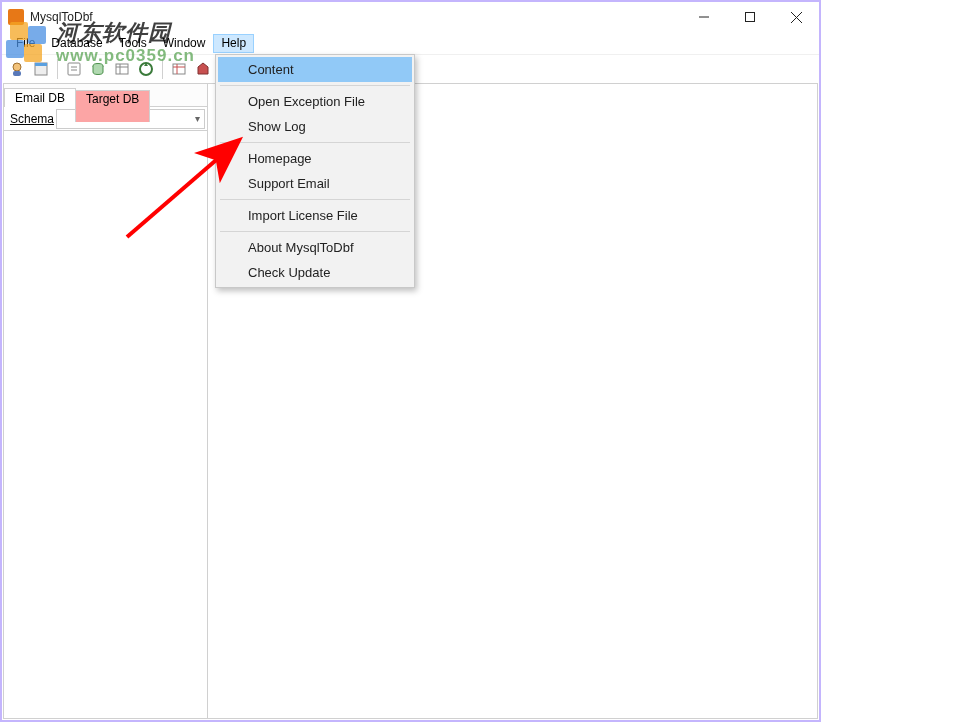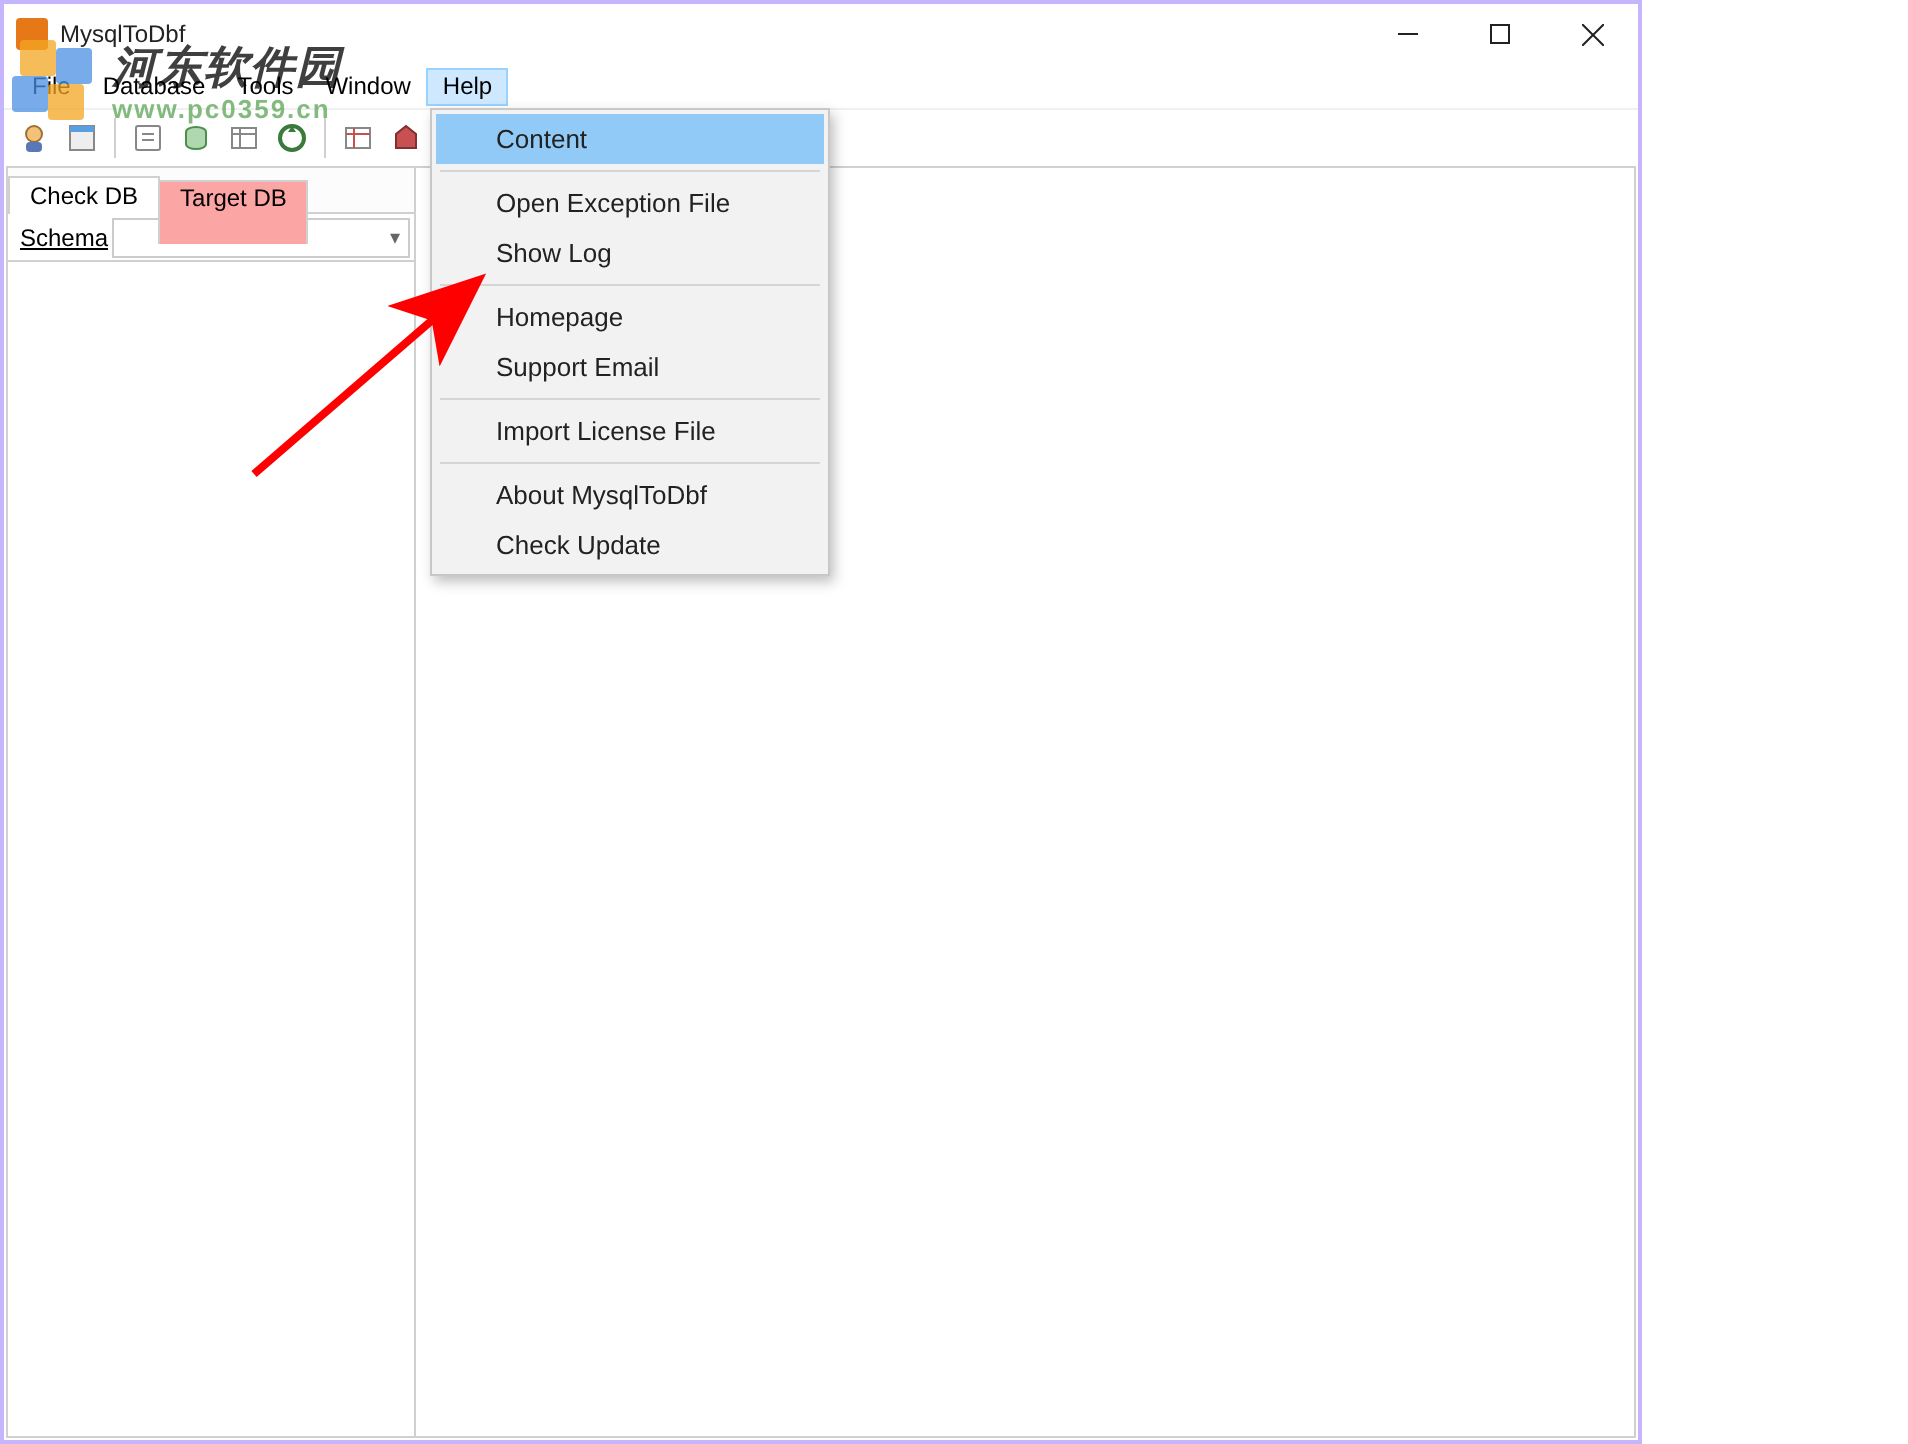--- a/index.html
+++ b/index.html
@@ -49,21 +49,21 @@
 .popup .pitem { padding: 5px 0 5px 30px; color: #222; }
 .popup .pitem.hl { background: #91c9f7; }
 .popup hr { border: none; border-top: 1px solid #d5d5d5; margin: 3px 2px; }
 
 
 .watermark { position: absolute; left: 4px; top: 16px; z-index: 60; opacity: 0.75; display:flex; align-items:center; pointer-events:none; }
 .watermark .logo { width:44px; height:44px; position:relative; }
 .watermark .logo .sq { width:18px; height:18px; position:absolute; border-radius:2px; }
 .watermark .txt { margin-left:6px; }
 .watermark .cn { font-size:22px; font-weight:bold; color:#000000; font-style:italic; letter-spacing:1px; }
-.watermark .url { font-size:13px; color:#5aa454; font-weight:bold; letter-spacing:1px; margin-top:-2px;}
+.watermark .url { font-size:17px; color:#5aa454; font-weight:bold; letter-spacing:1px; margin-top:-2px;}
 
 
 .arrow { position: absolute; left: 120px; top: 130px; z-index: 55; pointer-events:none; }
 </style>
 </head>
 <body>
 
 <div class="window">
 
   <div class="titlebar">
@@ -147,21 +147,21 @@
     <div class="tool-btn">
       <svg width="16" height="16">
           <path d="M3 13 L3 6 L8 2 L13 6 L13 13 Z" fill="#c85050" stroke="#803030"></path>
         </svg>
     </div>
   </div>
 
   <div class="client">
     <div class="left-pane">
       <div class="tabs">
-        <div class="tab active">Check DB</div>
+        <div class="tab active">Email DB</div>
         <div class="tab inactive">Target DB</div>
       </div>
       <div class="schema-row">
         <div class="schema-label">Schema</div>
         <div class="schema-select">
           <span></span>
           <span class="chev">▾</span>
         </div>
       </div>
       <div class="tree-area"></div>

